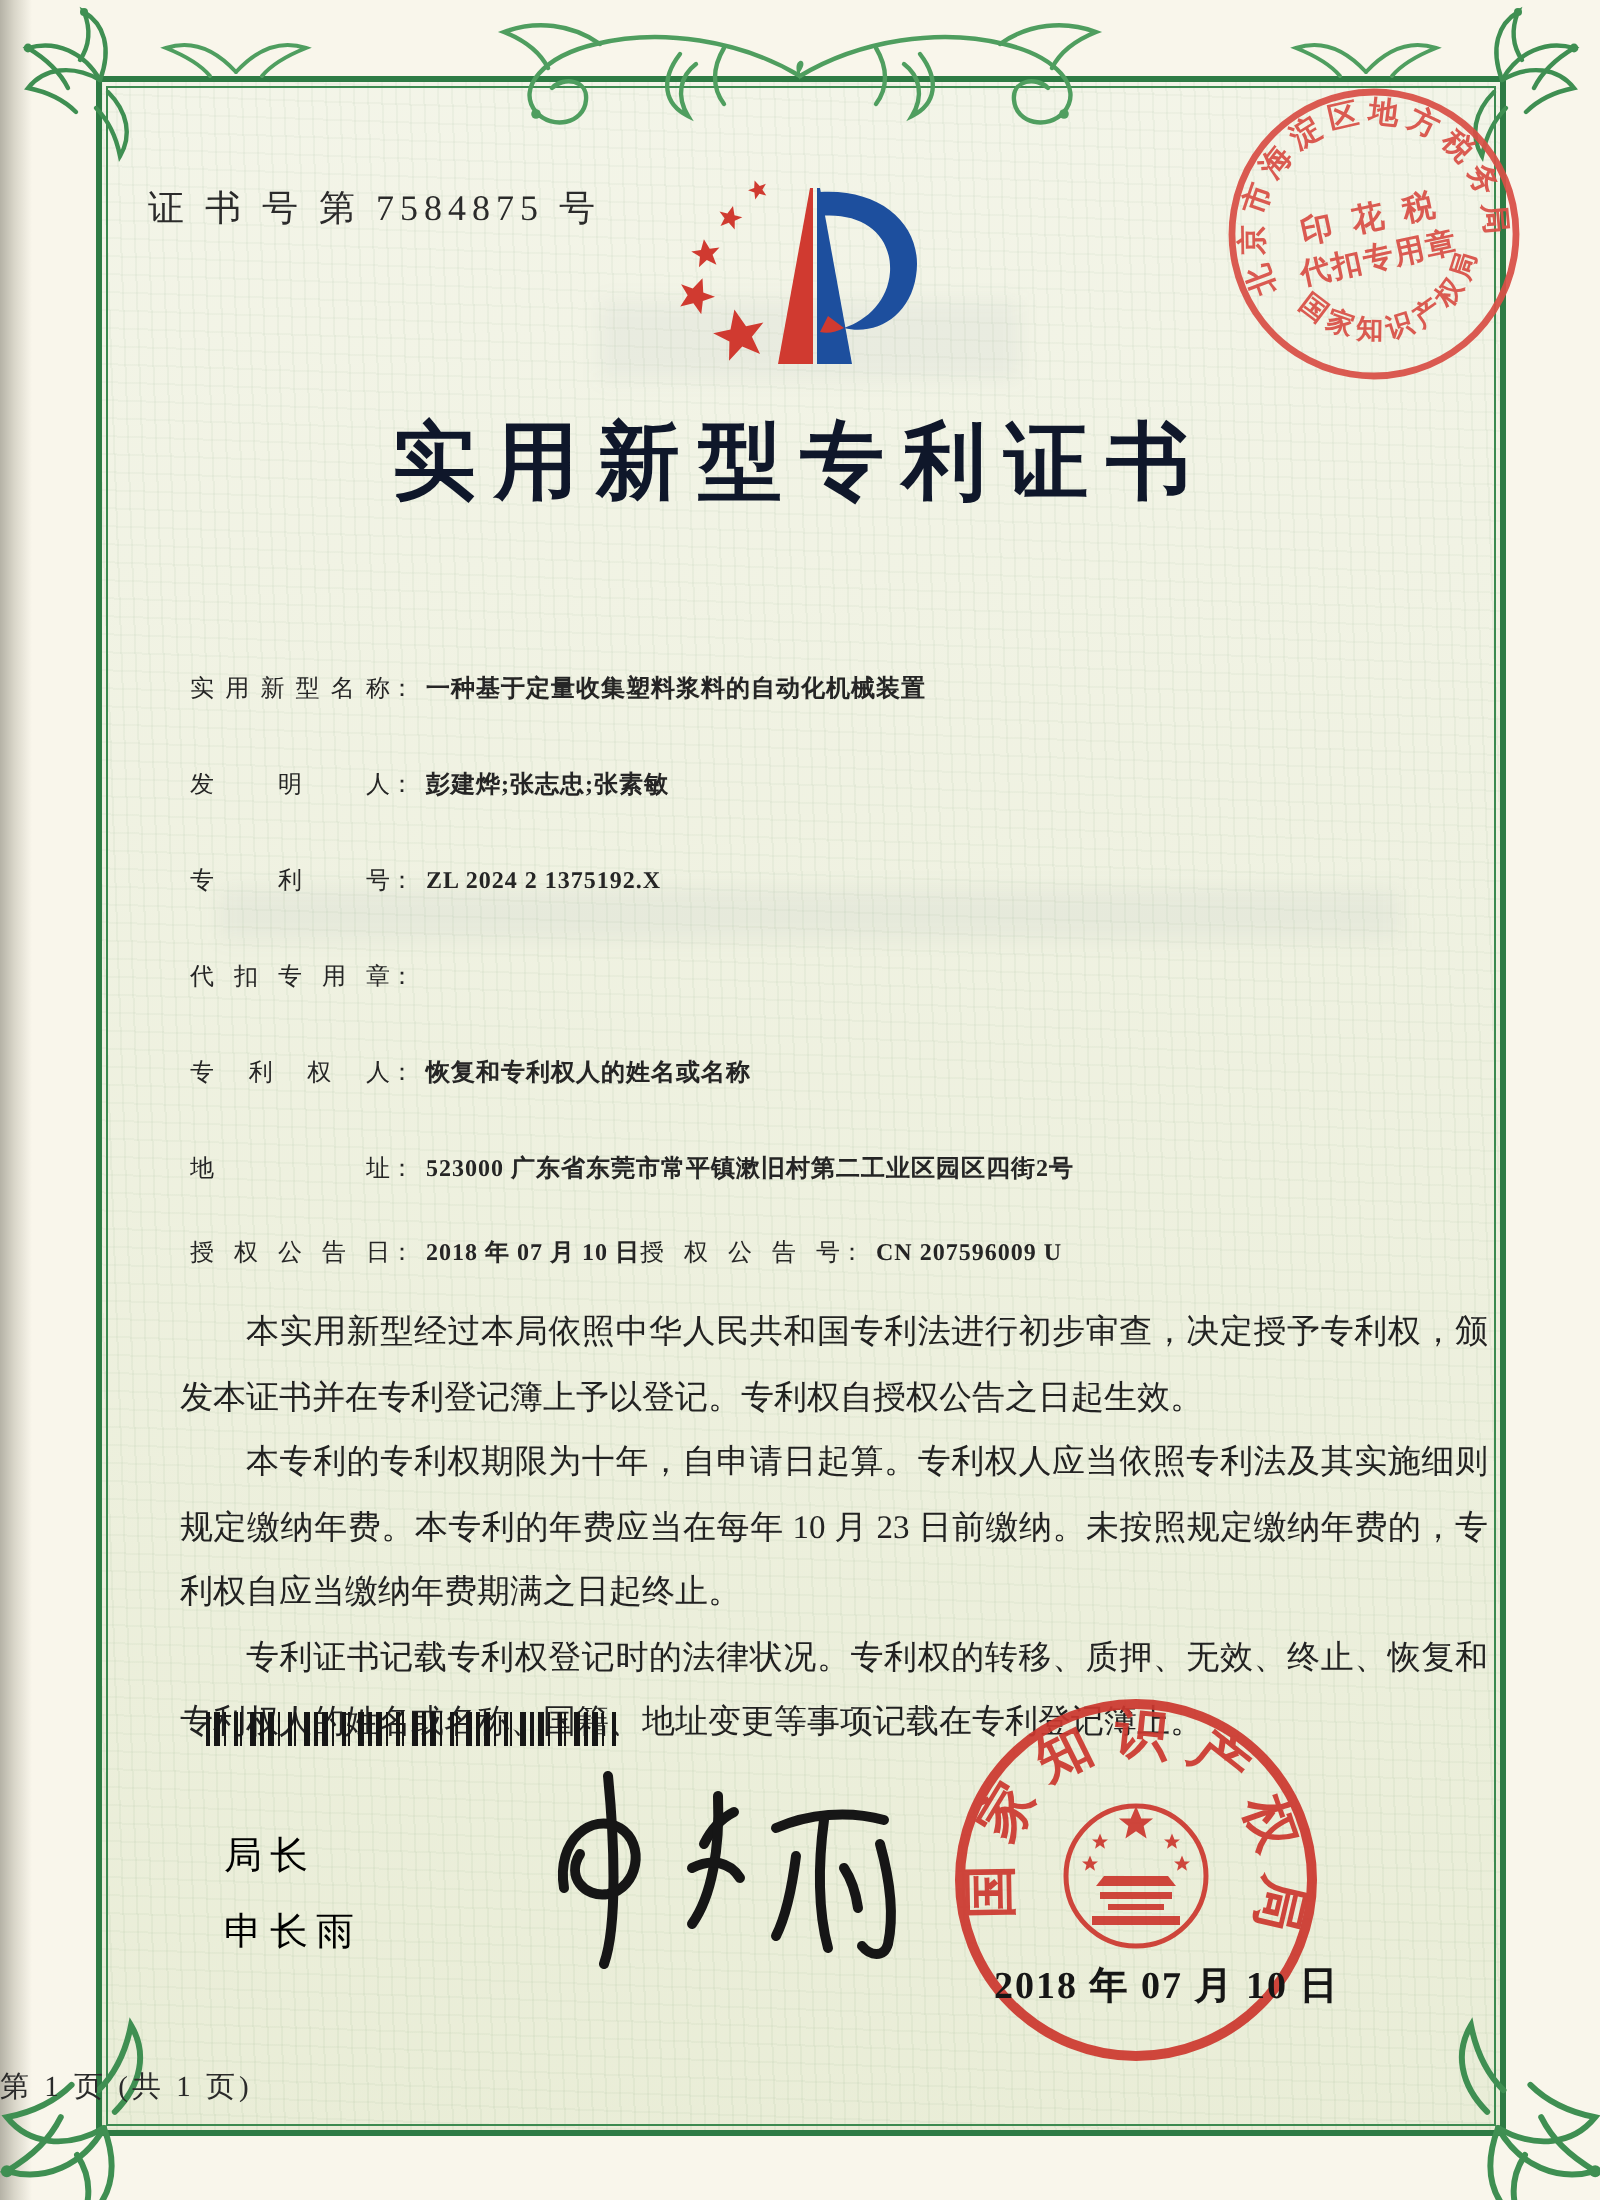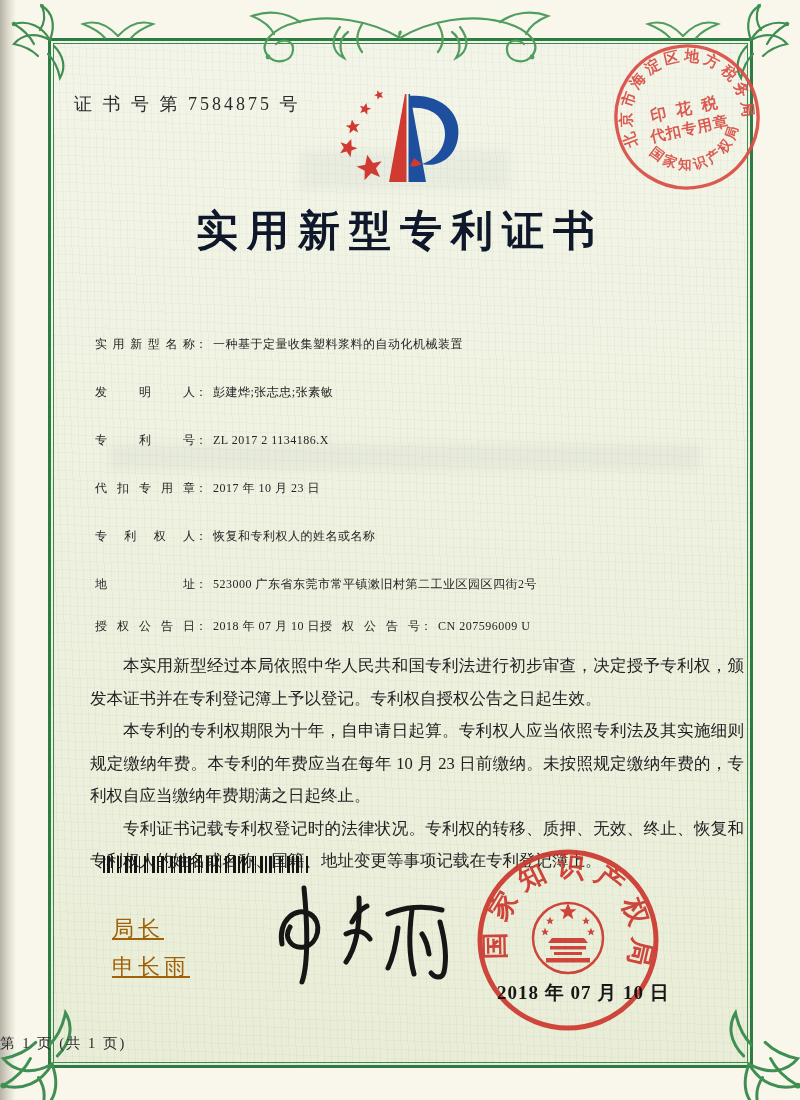--- a/index.html
+++ b/index.html
@@ -24,40 +24,40 @@
        letter-spacing:3px;}
   .logo{position:absolute;left:330px;top:80px;}
   .tax-stamp{position:absolute;left:598px;top:28px;opacity:.93;}
   .doc-title{position:absolute;left:0;top:203px;width:800px;text-align:center;
        font-size:42px;font-weight:bold;color:#0f172a;letter-spacing:9px;}
 
   .fields{position:absolute;left:95px;top:330px;width:648px;font-size:12px;color:#252525;}
   .frow{display:flex;align-items:flex-start;line-height:28px;margin-bottom:20px;}
   .flabel{display:inline-block;width:100px;text-align:justify;text-align-last:justify;flex:none;}
   .fcolon{flex:none;margin-right:6px;}
-  .fvalue{letter-spacing:.5px;}
+  .fvalue{letter-spacing:.5px;font-weight:bold;}
   .frow.addr{margin-bottom:14px;}
   .frow.addr .fvalue{max-width:456px;}
   .frow.pub{justify-content:flex-start;}
   .fpair{display:flex;align-items:flex-start;}
 
   .paras{position:absolute;left:90px;top:650px;width:654px;font-size:16.5px;
        color:#222;line-height:32.5px;text-align:justify;}
   .paras p{margin:0;text-indent:2em;}
 
   .barcode{position:absolute;left:103px;top:856px;width:205px;height:17px;
        background:repeating-linear-gradient(90deg,
         #161616 0 2px,rgba(0,0,0,0) 2px 4px,
         #161616 4px 7px,rgba(0,0,0,0) 7px 9px,
         #161616 9px 10px,rgba(0,0,0,0) 10px 14px,
         #161616 14px 16px,rgba(0,0,0,0) 16px 17px,
         #161616 17px 18px,rgba(0,0,0,0) 18px 22px,
         #161616 22px 25px,rgba(0,0,0,0) 25px 27px);}
-  .officer{position:absolute;left:112px;top:910px;font-size:22px;color:#a16207;
-       letter-spacing:4px;line-height:38px;text-decoration:underline;}
+  .officer{position:absolute;left:112px;top:910px;font-size:19px;color:#000000;
+       letter-spacing:4px;line-height:38px;}
   .signature{position:absolute;left:252px;top:872px;}
   .seal{position:absolute;left:470px;top:842px;}
   .seal-date{position:absolute;left:497px;top:980px;font-size:19px;color:#161616;
        letter-spacing:1px;font-weight:bold;}
   .page-footer{position:absolute;left:0;top:1034px;width:800px;text-align:left;
        font-size:14.5px;color:#2a2a2a;letter-spacing:2px;}
 </style>
 </head>
 <body>
 
@@ -149,26 +149,25 @@
       <span class="fvalue">一种基于定量收集塑料浆料的自动化机械装置</span>
     </div>
     <div class="frow">
       <span class="flabel">发明人</span>
         <span class="fcolon">：</span>
       <span class="fvalue">彭建烨;张志忠;张素敏</span>
     </div>
     <div class="frow">
       <span class="flabel">专利号</span>
         <span class="fcolon">：</span>
-      <span class="fvalue">ZL 2017 2 1134186.X</span>
+      <span class="fvalue">ZL 2024 2 1375192.X</span>
     </div>
     <div class="frow">
       <span class="flabel">代扣专用章</span>
         <span class="fcolon">：</span>
-      <span class="fvalue">2017 年 10 月 23 日</span>
     </div>
     <div class="frow">
       <span class="flabel">专利权人</span>
         <span class="fcolon">：</span>
       <span class="fvalue">恢复和专利权人的姓名或名称</span>
     </div>
     <div class="frow addr">
       <span class="flabel">地址</span>
         <span class="fcolon">：</span>
       <span class="fvalue">523000 广东省东莞市常平镇漱旧村第二工业区园区四街2号</span>

